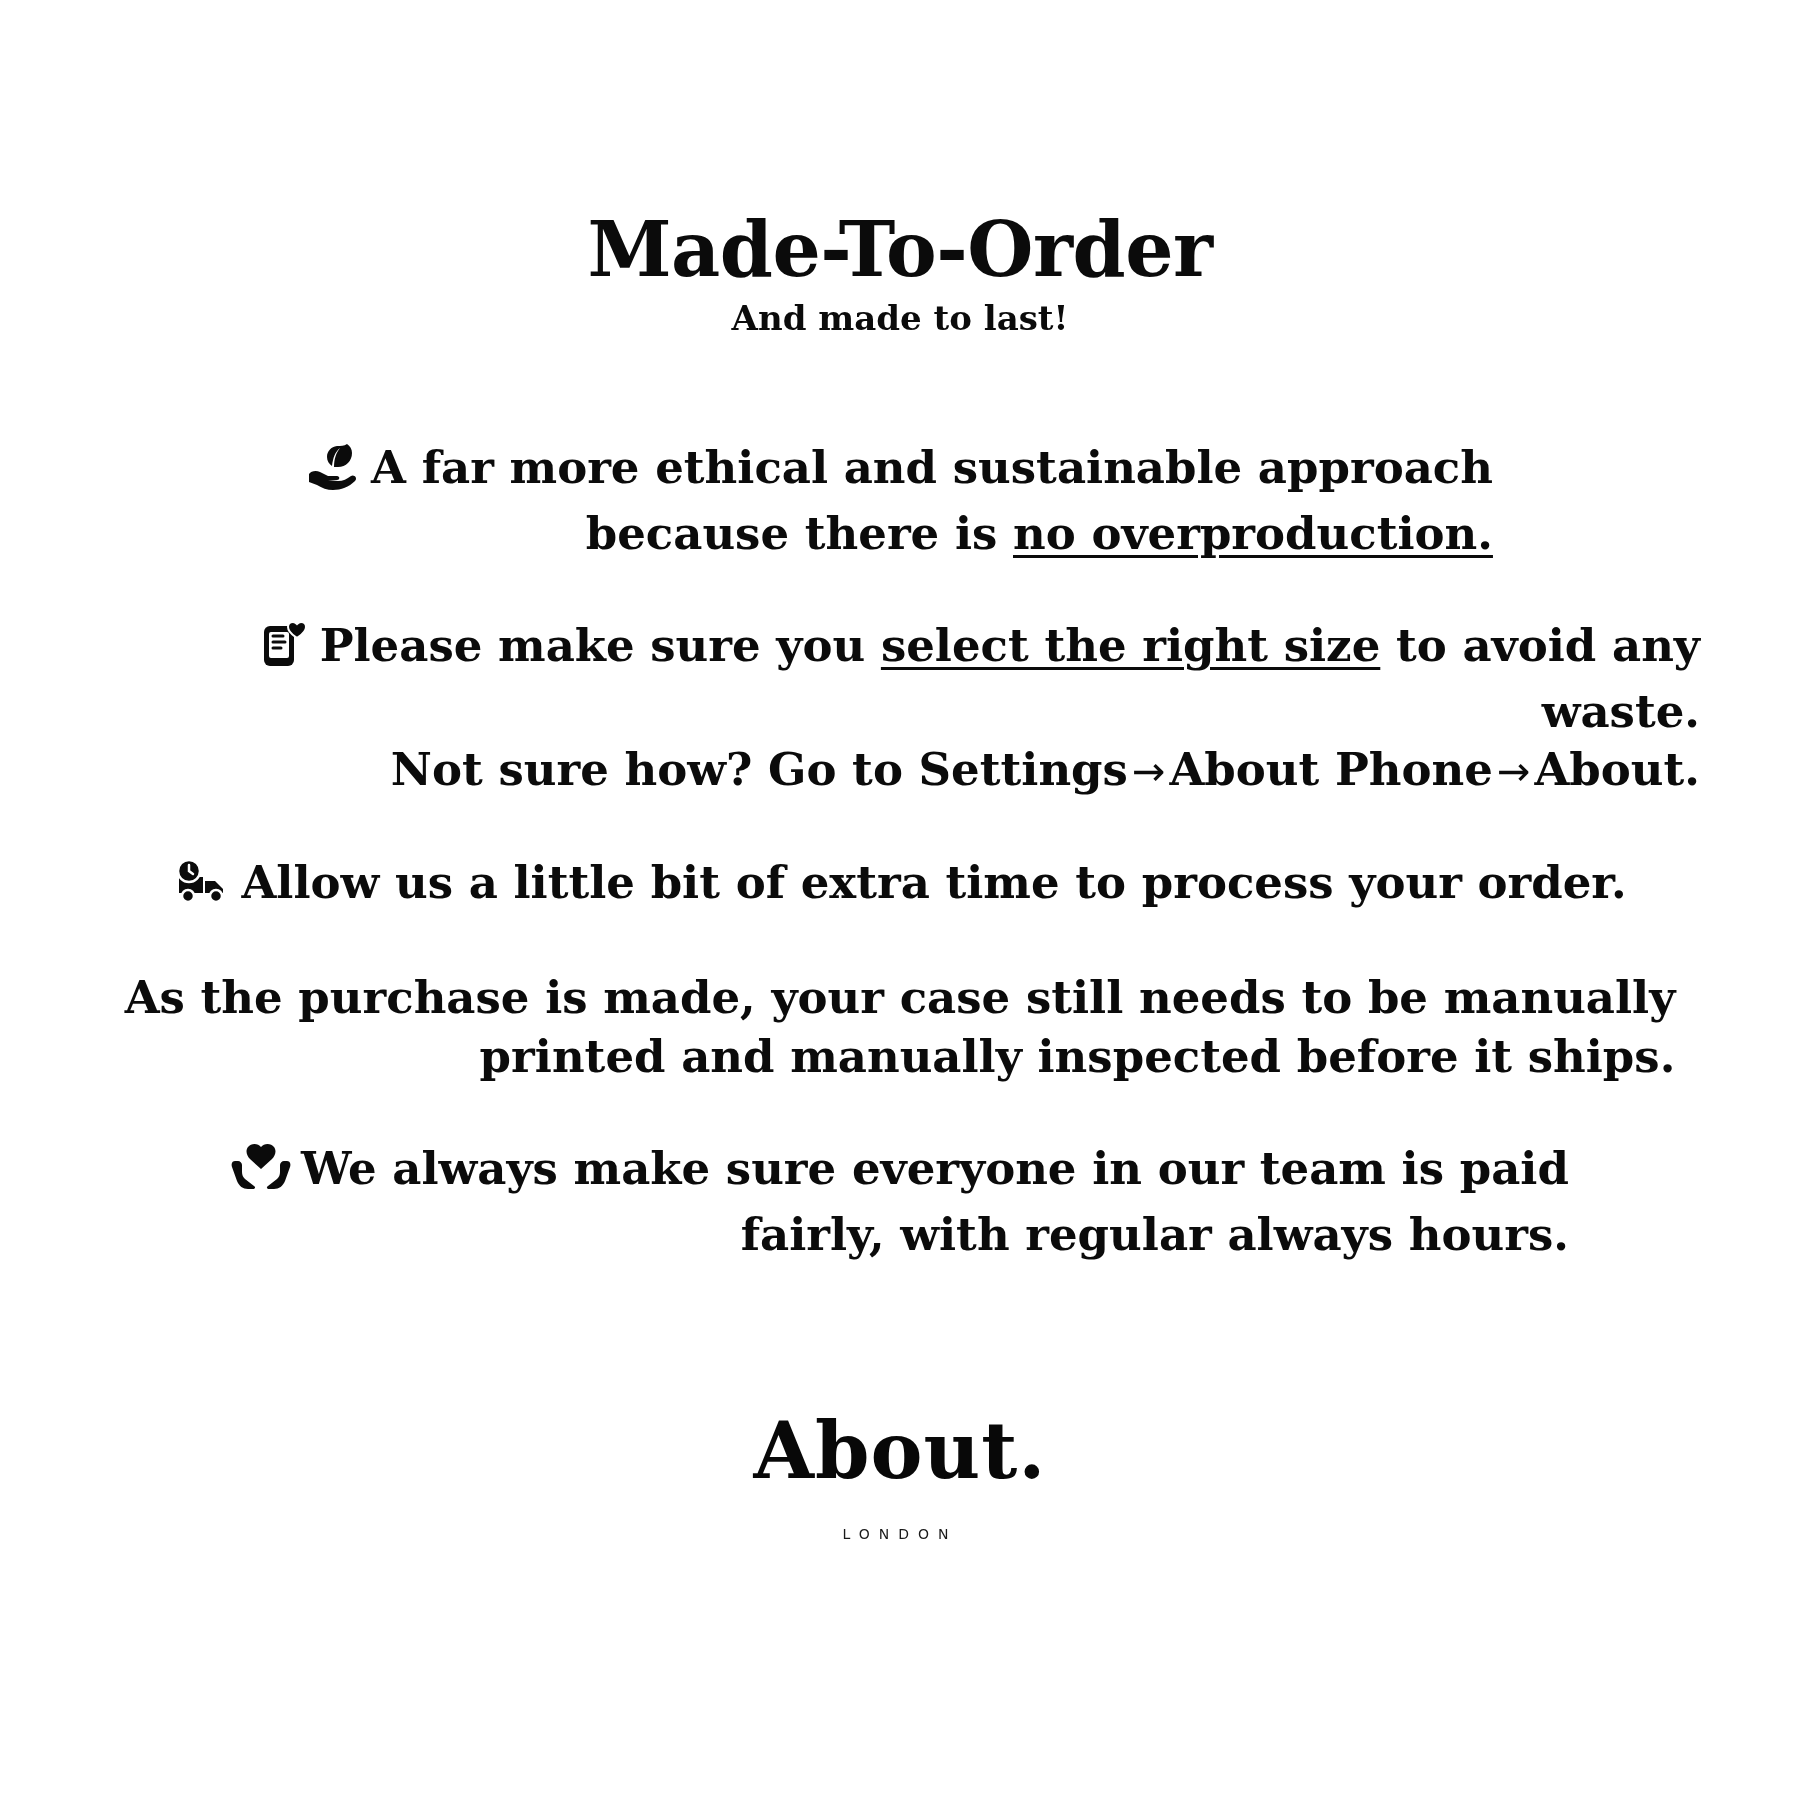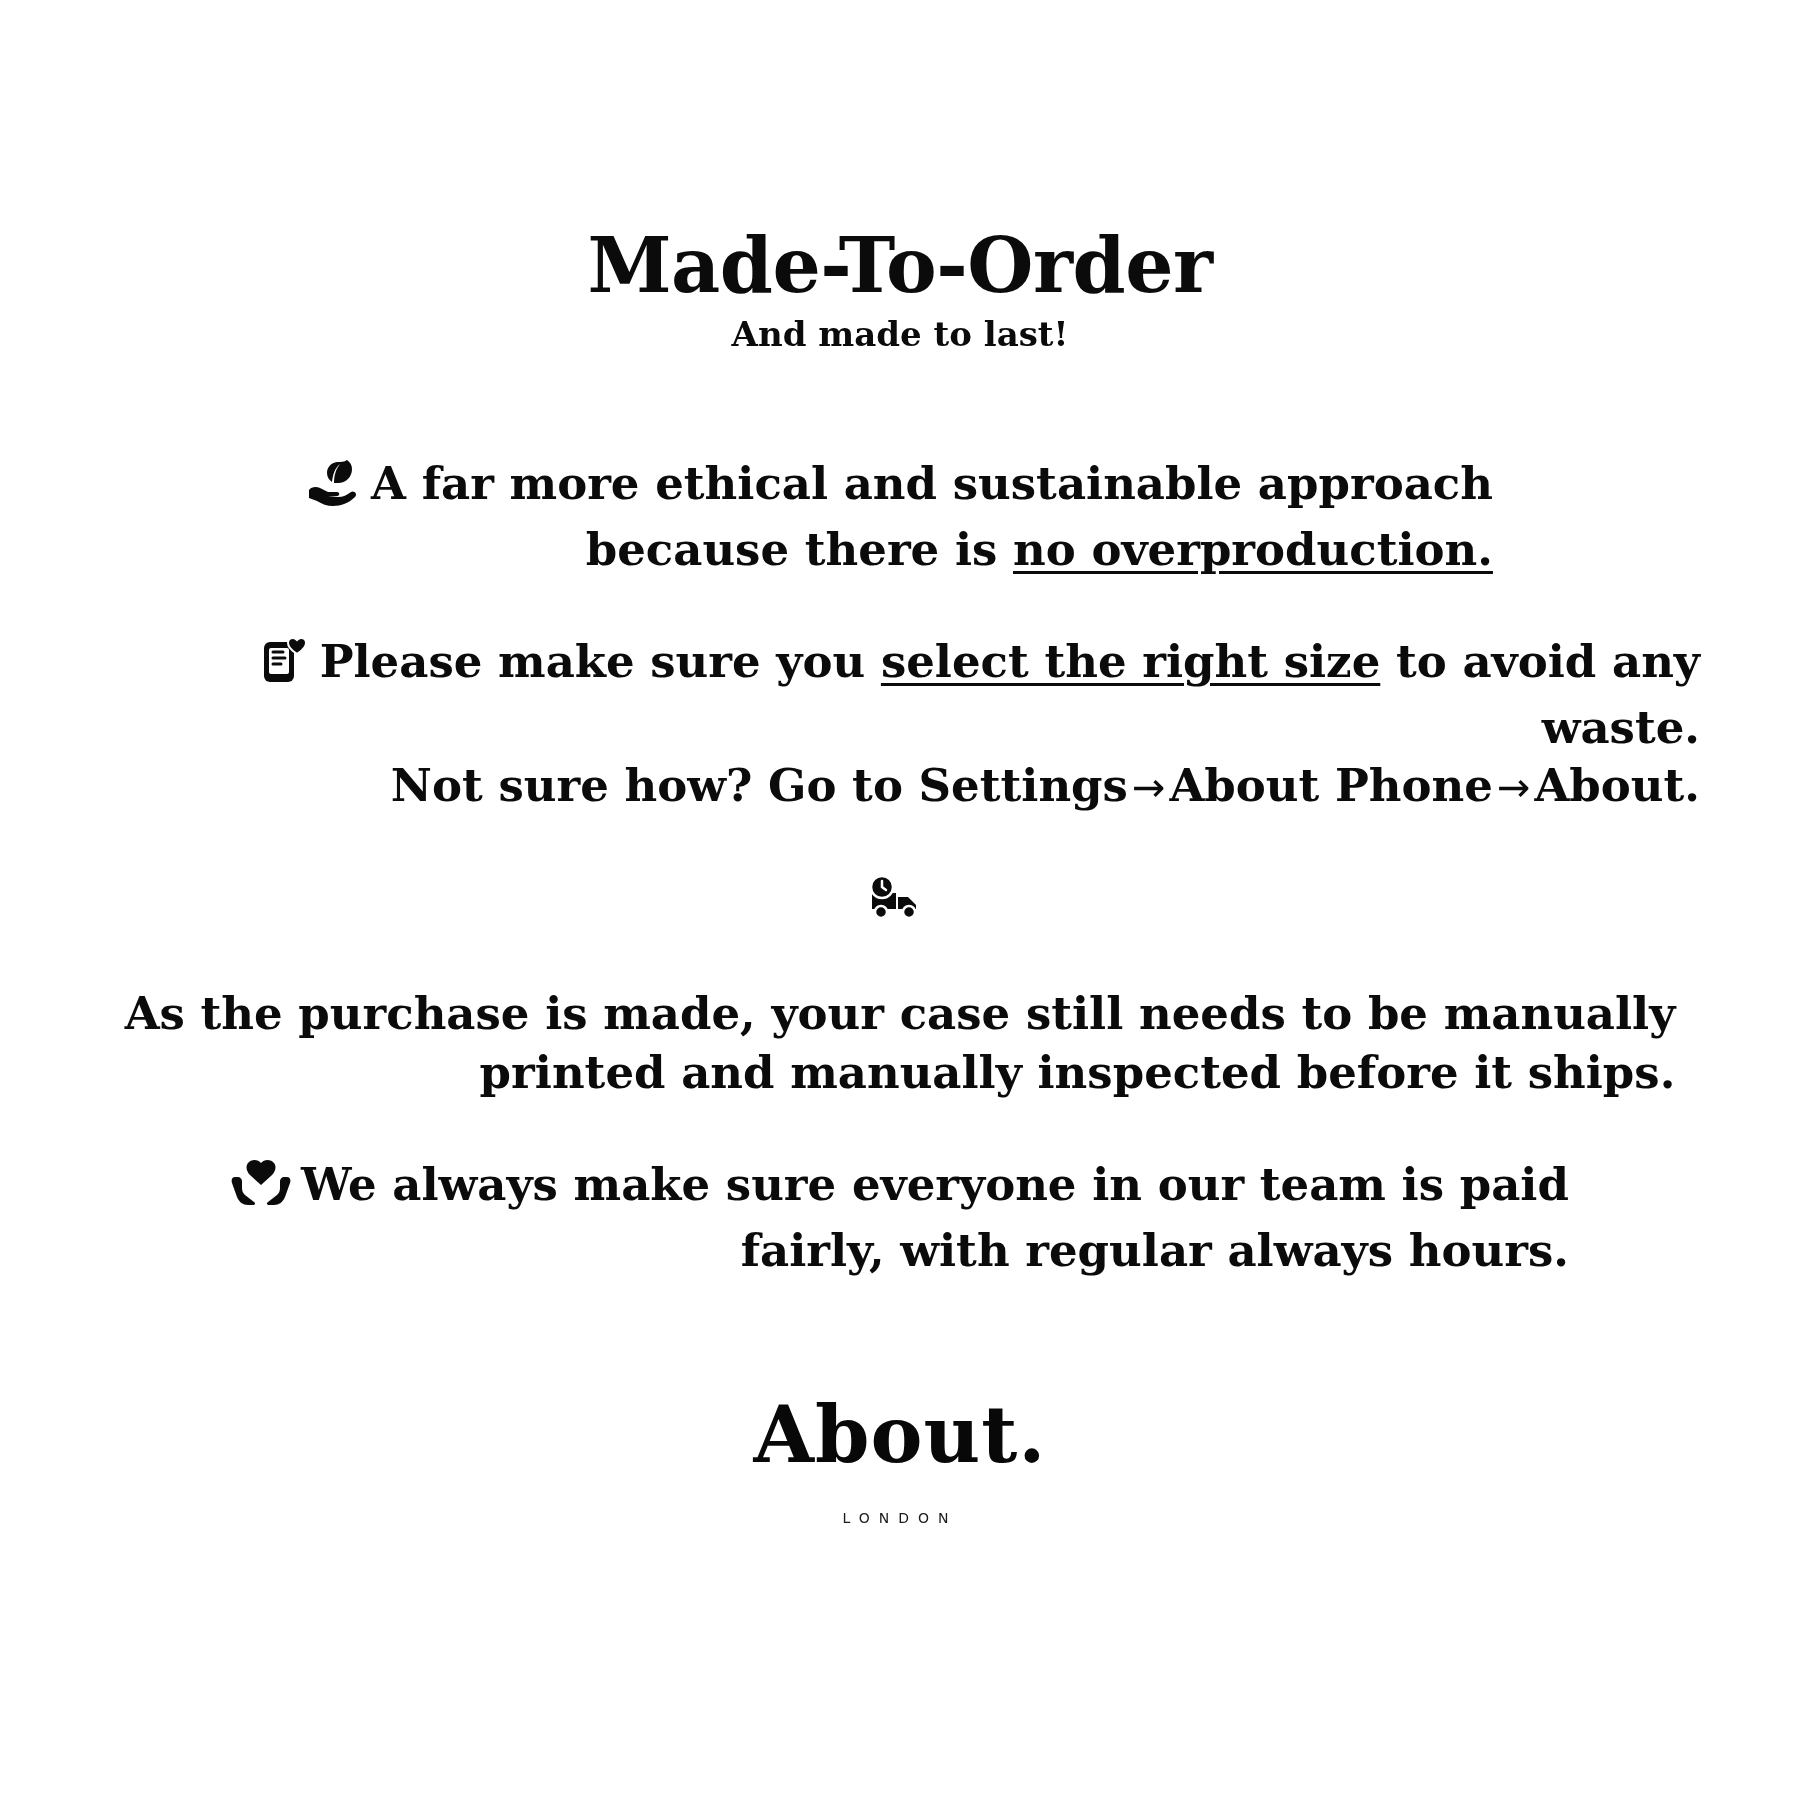--- a/index.html
+++ b/index.html
@@ -11,21 +11,21 @@
     height: 1800px;
     background: #ffffff;
     font-family: "DejaVu Serif", "Liberation Serif", serif;
     color: #0d0d0d;
     overflow: hidden;
   }
   .page {
     width: 1800px;
     height: 1800px;
     box-sizing: border-box;
-    padding: 16px 60px;
+    padding: 0 60px;
     display: flex;
     flex-direction: column;
     align-items: center;
   }
 
   
   .header {
     margin-top: 212px;
     text-align: center;
   }
@@ -144,21 +144,21 @@
     <div class="bullet tight">
       <span class="icon">
         <svg width="58" height="46" viewBox="0 0 58 46" aria-hidden="true">
           <path d="M6 18h24v16H6z" fill="#0b0b0b"></path>
           <path d="M32 22h10l8 8v4H32z" fill="#0b0b0b"></path>
           <circle cx="15" cy="37" r="6" fill="#0b0b0b" stroke="#ffffff" stroke-width="2.5"></circle>
           <circle cx="43" cy="37" r="6" fill="#0b0b0b" stroke="#ffffff" stroke-width="2.5"></circle>
           <circle cx="16" cy="12" r="11" fill="#0b0b0b" stroke="#ffffff" stroke-width="2.5"></circle>
           <path d="M16 6v6l4 3" stroke="#ffffff" stroke-width="2.5" fill="none" stroke-linecap="round"></path>
         </svg>
-      </span>
+      </span><span>Allow us a little bit of extra time to process your order.</span>
     </div>
 
     <div class="bullet">
       <span>As the purchase is made, your case still needs to be manually</span><br>
       <span>printed and manually inspected before it ships.</span>
     </div>
 
     <div class="bullet">
       <span class="icon">
         <svg width="60" height="48" viewBox="0 0 60 48" aria-hidden="true">

